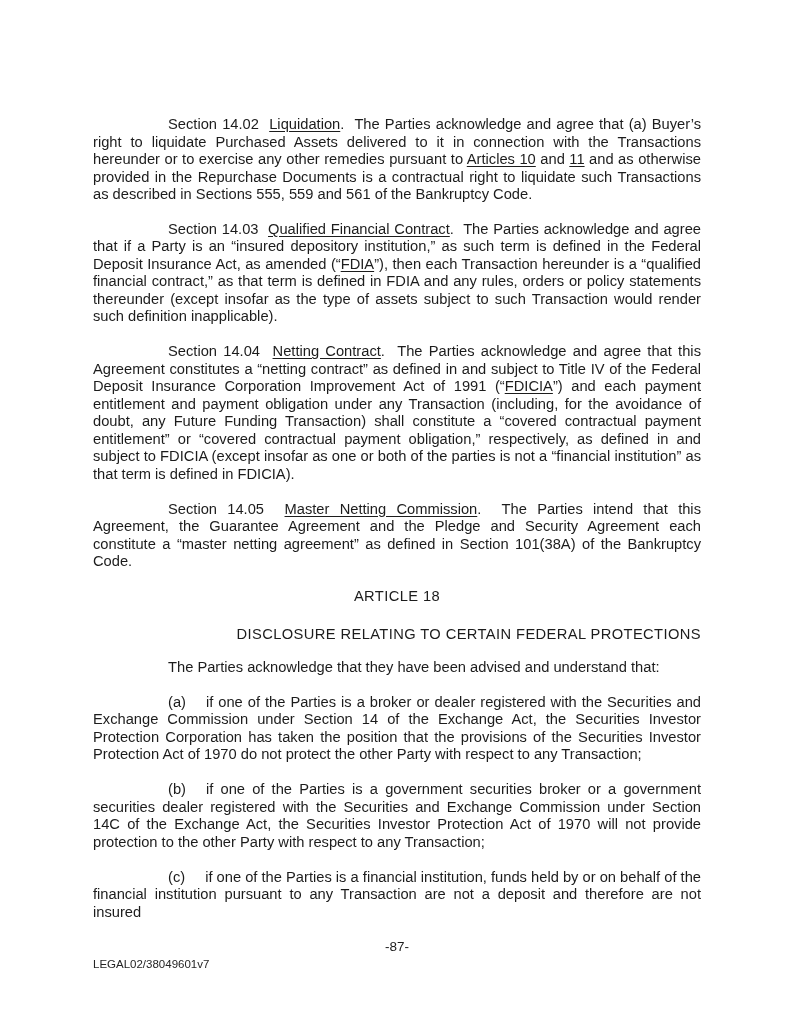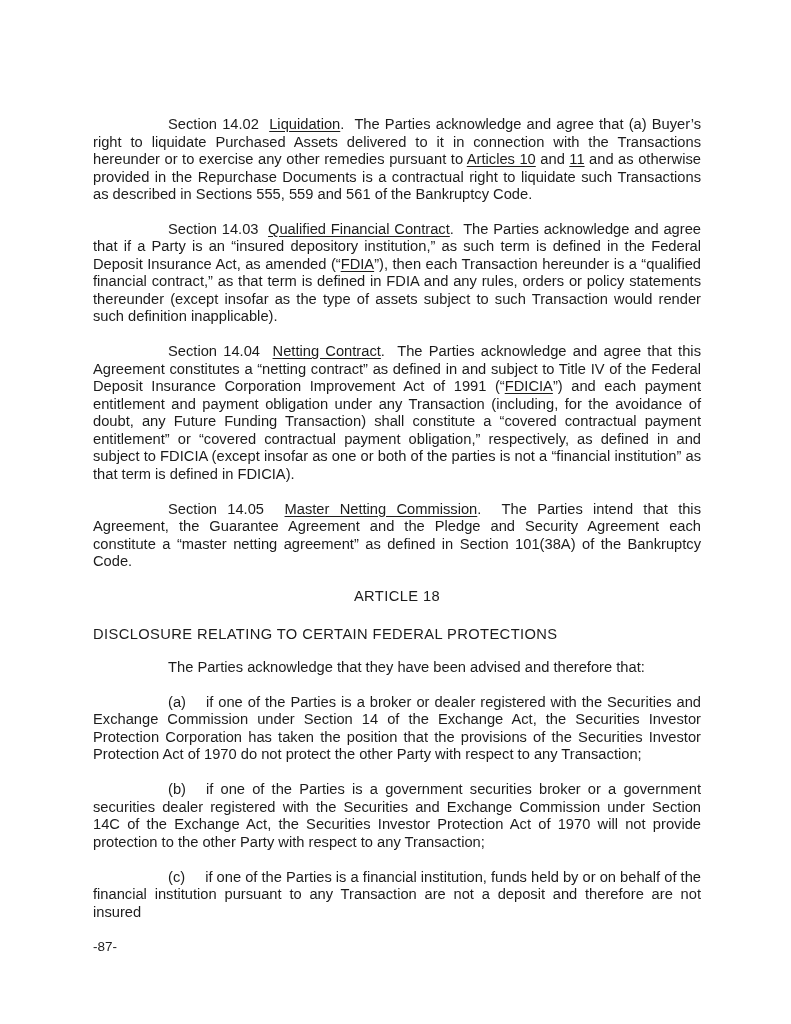--- a/index.html
+++ b/index.html
@@ -29,35 +29,35 @@
     text-align: justify;
     text-indent: 75px;
   }
   .heading-article {
     text-align: center;
     text-indent: 0;
     margin: 13px 0 20px 0;
     letter-spacing: 0.4px;
   }
   .heading-title {
-    text-align: left;
+    text-align: right;
     text-indent: 0;
     margin: 0 0 16px 0;
     letter-spacing: 0.4px;
   }
   .clause-gap {
     display: inline-block;
     width: 20px;
   }
   u {
     text-decoration: underline;
     text-underline-offset: 2px;
   }
   .page-number {
-    text-align: left;
+    text-align: center;
     font-size: 13.5px;
     line-height: 16px;
     margin-top: 11px;
   }
   .doc-footer {
     font-size: 11.5px;
     line-height: 14px;
     margin-top: 2px;
     color: #242424;
   }
@@ -67,20 +67,21 @@
 
 <div class="page">
   <div class="content">
     <div>
         <div class="para"><span>Section 14.02&nbsp; </span><u>Liquidation</u><span>.&nbsp; The Parties acknowledge and agree that (a) Buyer’s right to liquidate Purchased Assets delivered to it in connection with the Transactions hereunder or to exercise any other remedies pursuant to </span><u>Articles 10</u><span> and </span><u>11</u><span> and as otherwise provided in the Repurchase Documents is a contractual right to liquidate such Transactions as described in Sections 555, 559 and 561 of the Bankruptcy Code.</span></div>
         <div class="para"><span>Section 14.03&nbsp; </span><u>Qualified Financial Contract</u><span>.&nbsp; The Parties acknowledge and agree that if a Party is an “insured depository institution,” as such term is defined in the Federal Deposit Insurance Act, as amended (“</span><u>FDIA</u><span>”), then each Transaction hereunder is a “qualified financial contract,” as that term is defined in FDIA and any rules, orders or policy statements thereunder (except insofar as the type of assets subject to such Transaction would render such definition inapplicable).</span></div>
         <div class="para"><span>Section 14.04&nbsp; </span><u>Netting Contract</u><span>.&nbsp; The Parties acknowledge and agree that this Agreement constitutes a “netting contract” as defined in and subject to Title IV of the Federal Deposit Insurance Corporation Improvement Act of 1991 (“</span><u>FDICIA</u><span>”) and each payment entitlement and payment obligation under any Transaction (including, for the avoidance of doubt, any Future Funding Transaction) shall constitute a “covered contractual payment entitlement” or “covered contractual payment obligation,” respectively, as defined in and subject to FDICIA (except insofar as one or both of the parties is not a “financial institution” as that term is defined in FDICIA).</span></div>
         <div class="para"><span>Section 14.05&nbsp; </span><u>Master Netting Commission</u><span>.&nbsp; The Parties intend that this Agreement, the Guarantee Agreement and the Pledge and Security Agreement each constitute a “master netting agreement” as defined in Section 101(38A) of the Bankruptcy Code.</span></div>
         <div class="heading-article"><span>ARTICLE 18</span></div>
         <div class="heading-title"><span>DISCLOSURE RELATING TO CERTAIN FEDERAL PROTECTIONS</span></div>
-        <div class="para"><span>The Parties acknowledge that they have been advised and therefore that:</span></div>
+        <div class="para"><span>The Parties acknowledge that they have been advised and understand that:</span></div>
         <div class="para"><span>(a)</span><span class="clause-gap"></span><span>if one of the Parties is a broker or dealer registered with the Securities and Exchange Commission under Section 14 of the Exchange Act, the Securities Investor Protection Corporation has taken the position that the provisions of the Securities Investor Protection Act of 1970 do not protect the other Party with respect to any Transaction;</span></div>
         <div class="para"><span>(b)</span><span class="clause-gap"></span><span>if one of the Parties is a government securities broker or a government securities dealer registered with the Securities and Exchange Commission under Section 14C of the Exchange Act, the Securities Investor Protection Act of 1970 will not provide protection to the other Party with respect to any Transaction;</span></div>
         <div class="para"><span>(c)</span><span class="clause-gap"></span><span>if one of the Parties is a financial institution, funds held by or on behalf of the financial institution pursuant to any Transaction are not a deposit and therefore are not insured</span></div>
       </div>
     <div class="page-number">-87-</div>
+    <div class="doc-footer">LEGAL02/38049601v7</div>
   </div>
 </div>
 
 </body></html>

